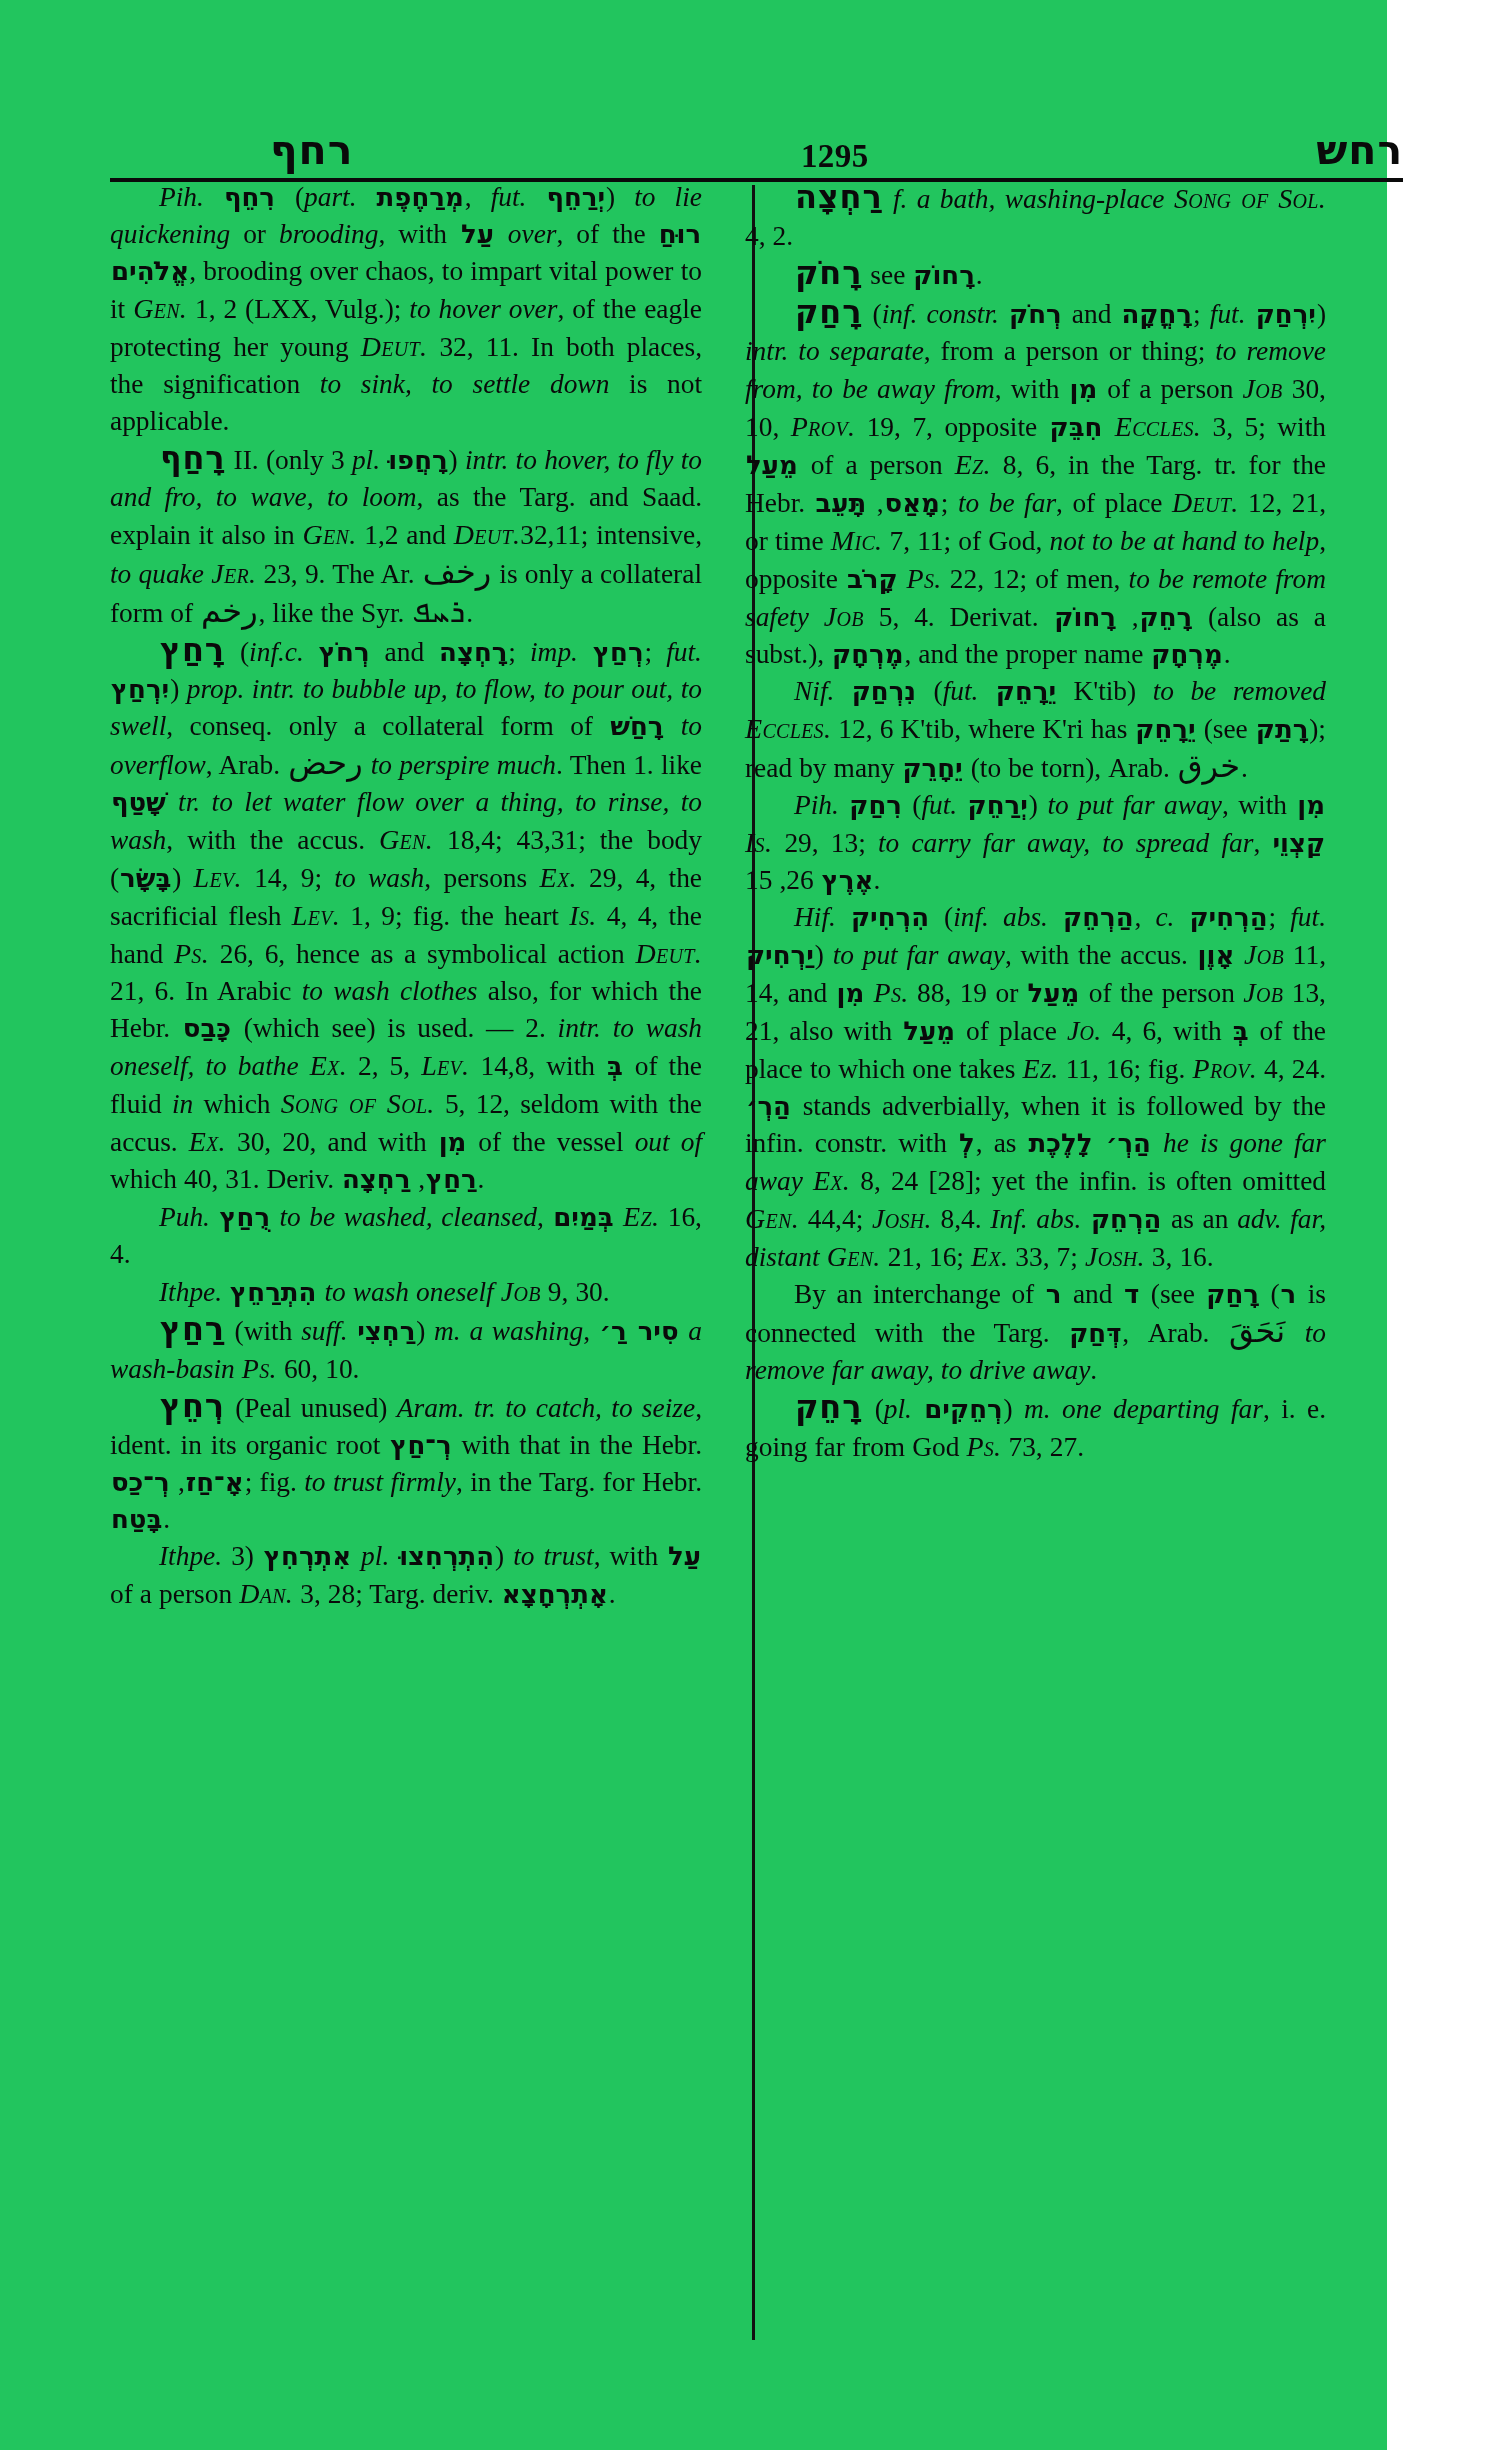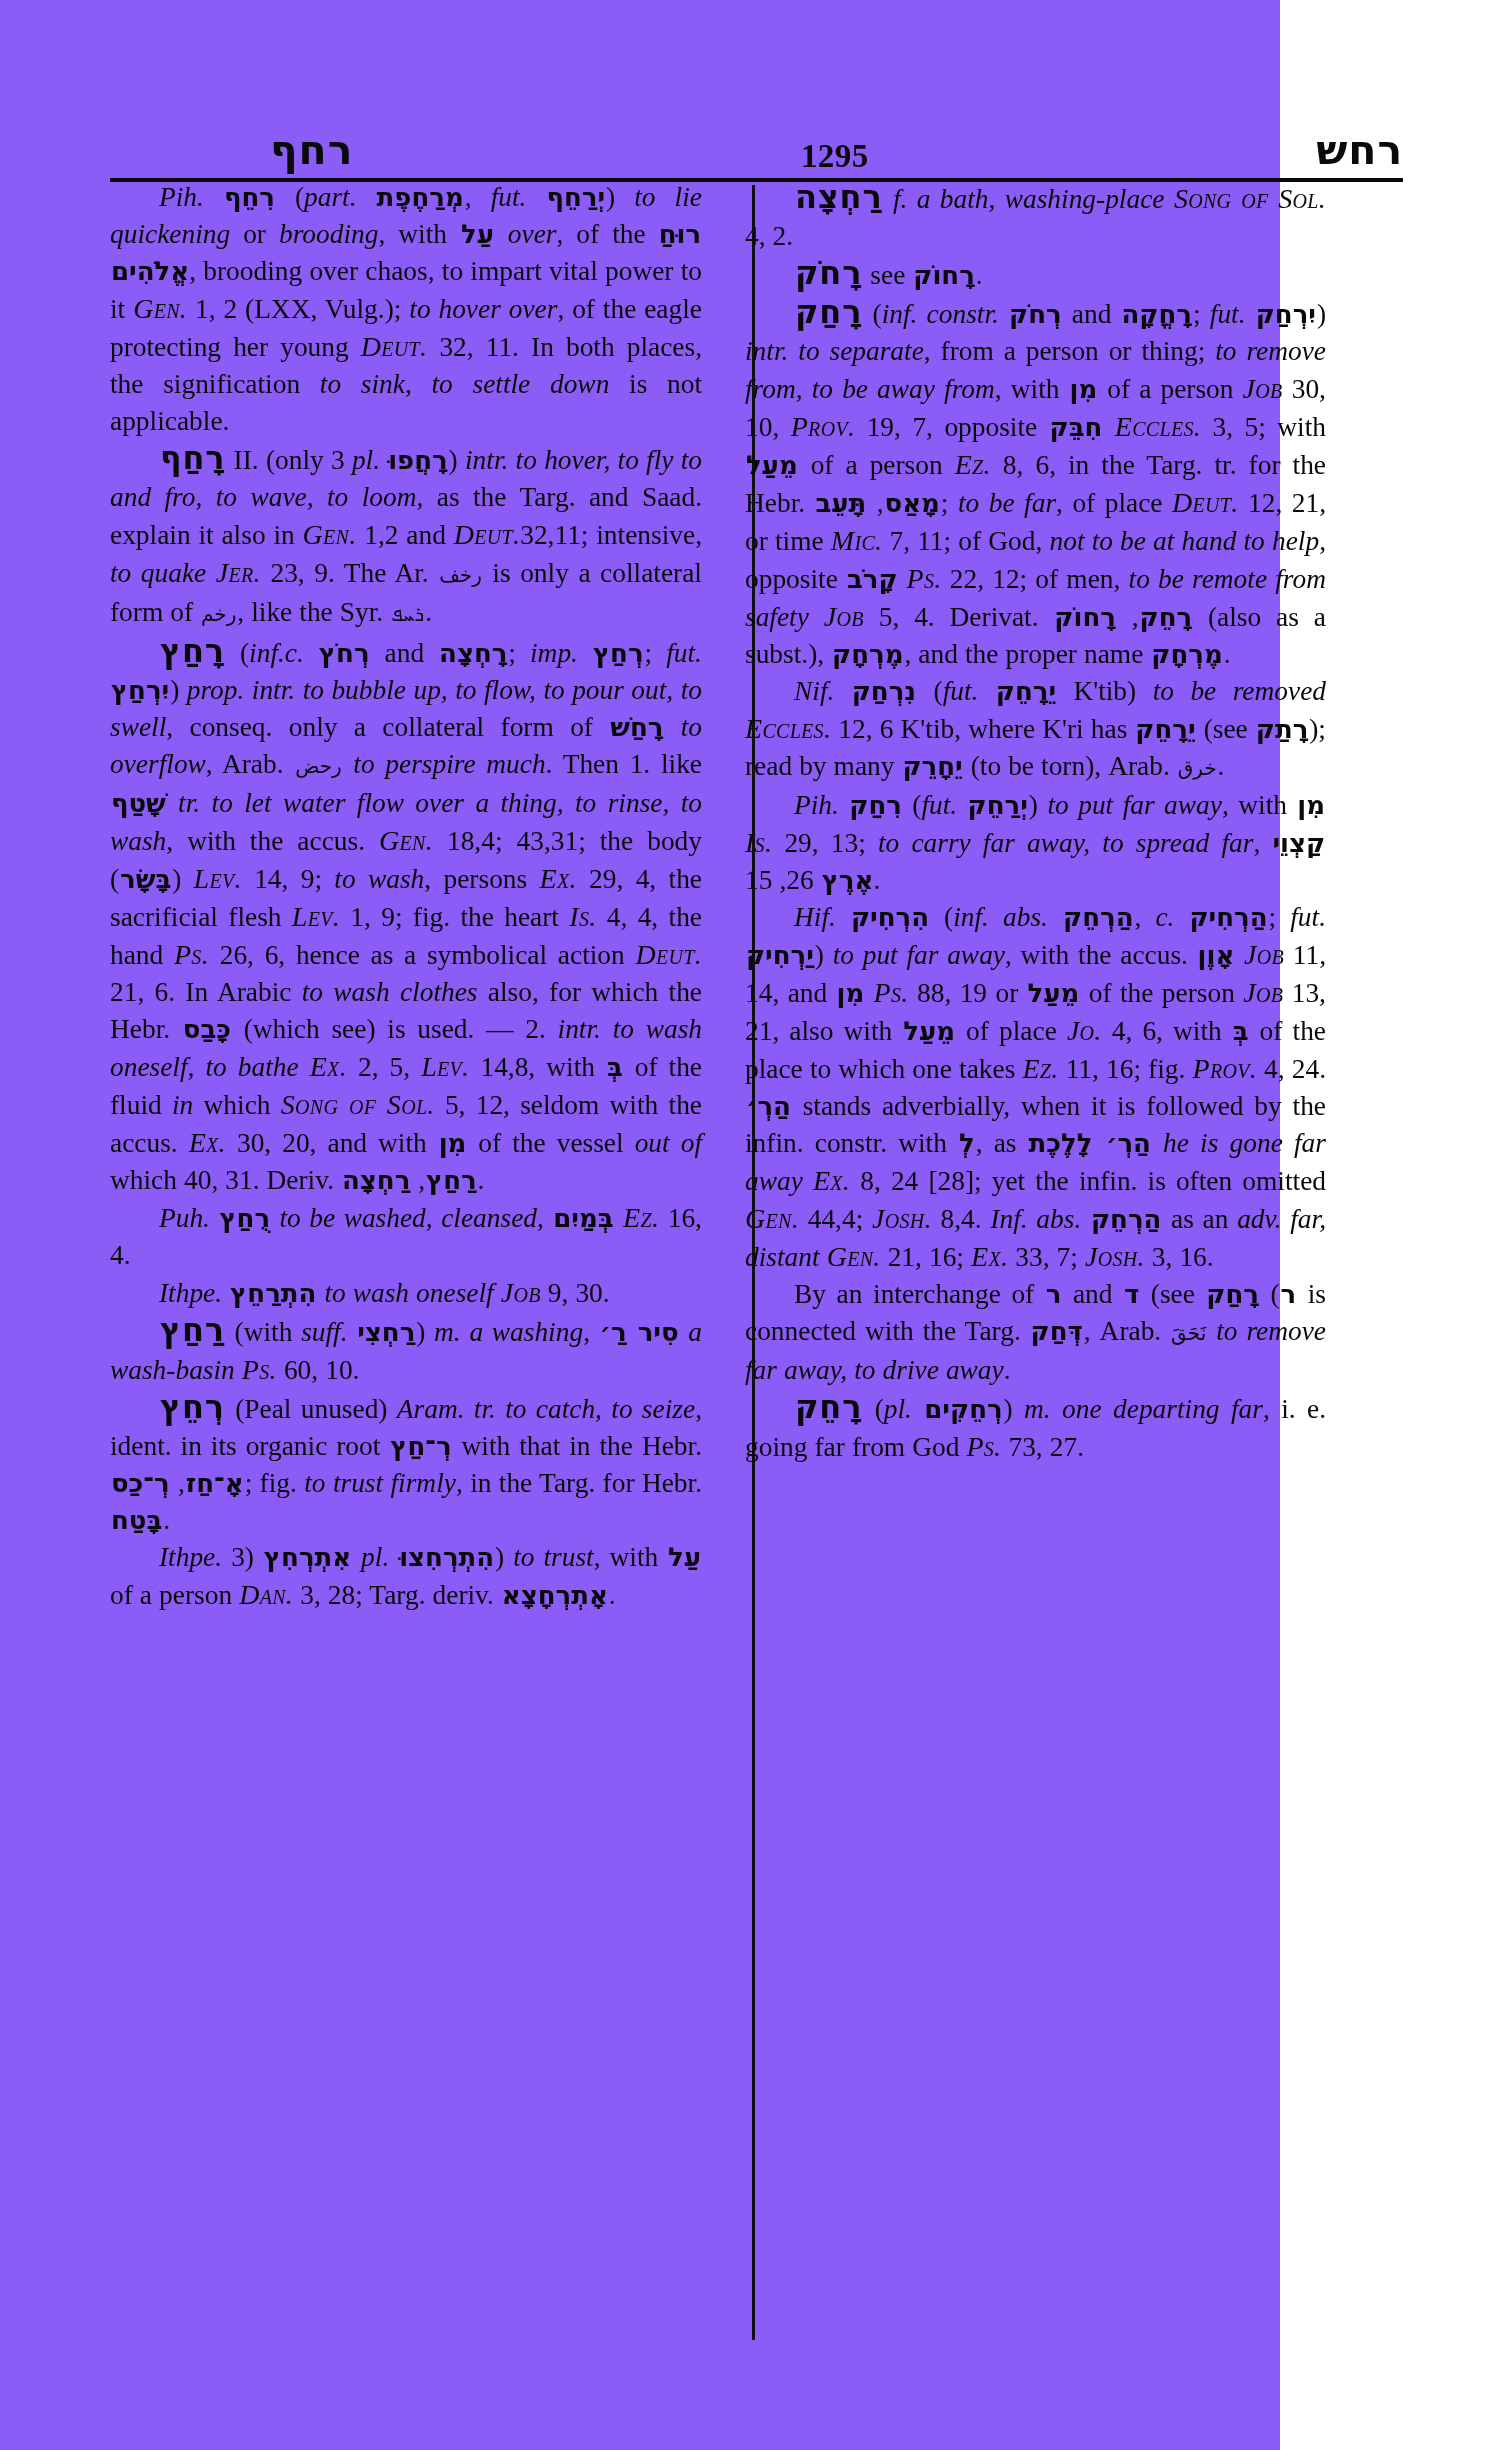--- a/index.html
+++ b/index.html
@@ -12,23 +12,23 @@
     height: 2450px;
     font-family: "Liberation Serif", "DejaVu Serif", serif;
     color: #0a0a0a;
     overflow: hidden;
     position: relative;
   }
 
   .page {
     position: absolute;
     left: 0; top: 0;
-    width: 1280px;
+    width: 1387px;
     height: 2450px;
-    background: #8b5cf6;
+    background: #22c55e;
   }
 
   
   .running-head {
     position: absolute;
     left: 108px;
     top: 106px;
     width: 1295px;
     height: 65px;
     display: flex;
@@ -113,21 +113,21 @@
   .para .he-lemma {
     font-family: "DejaVu Sans", sans-serif;
     font-size: 32px;
     font-weight: 700;
     direction: rtl;
     unicode-bidi: embed;
     letter-spacing: 0.9px;
   }
   .para .ar {
     font-family: "DejaVu Sans", sans-serif;
-    font-size: 20px;
+    font-size: 32px;
     direction: rtl;
     unicode-bidi: embed;
   }
   .para .it { font-style: italic; }
   .para .sc {
     font-variant: small-caps;
     font-size: 28px;
     letter-spacing: 0.3px;
     font-style: italic;
   }

